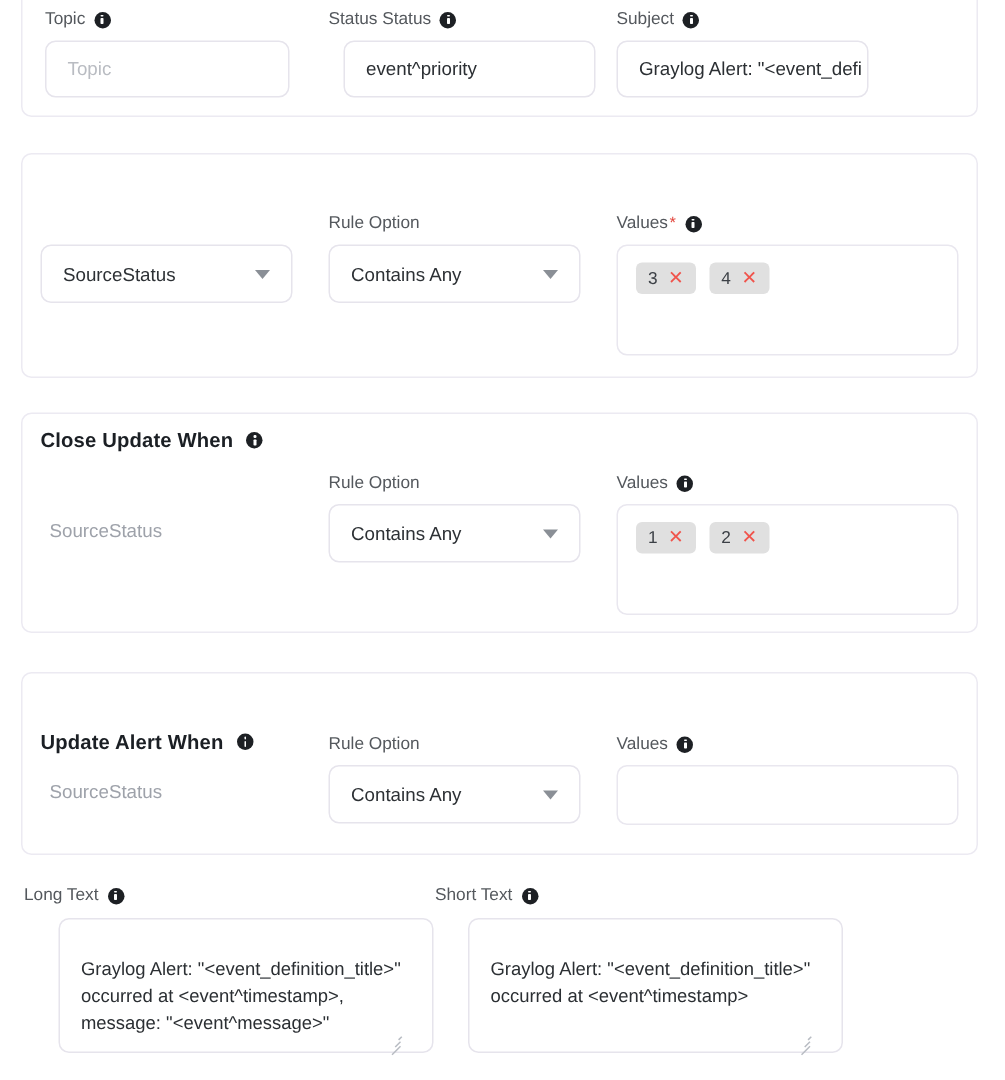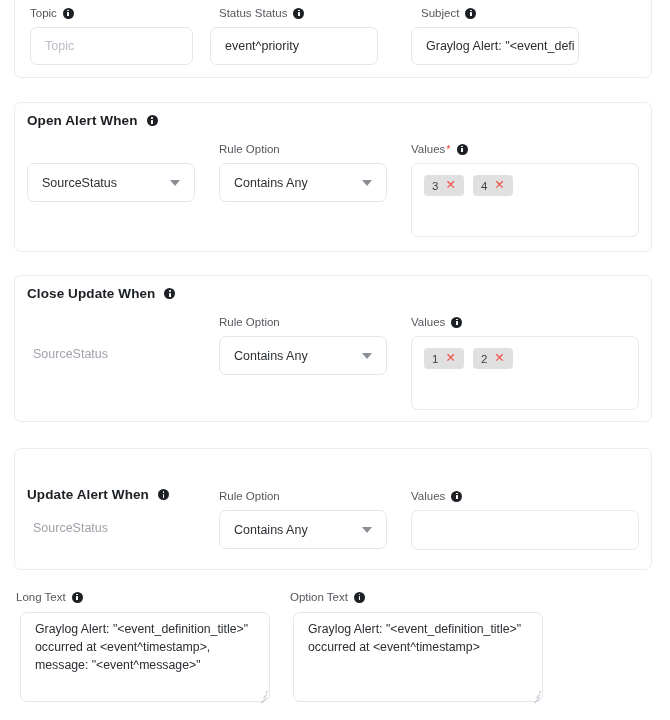--- a/index.html
+++ b/index.html
@@ -149,25 +149,26 @@
   .textarea{
     box-sizing:border-box;
     width:100%;height:100%;
     background:#ffffff;
     border:1px solid #e6e4ec;
     border-radius:7px;
     font-family:"Liberation Sans", sans-serif;
     font-size:12.3px;
     line-height:18px;
     color:#2b2f33;
-    padding:7px 14px;
+    padding:24px 14px;
     resize:none;
     outline:none;
     white-space:pre-wrap;
     overflow:hidden;
+    margin-left:19px;
   }
   .resize-grip{
     position:absolute;right:3px;bottom:3px;
     width:9px;height:9px;
     pointer-events:none;
   }
   .resize-grip span{
     position:absolute;right:0;
     height:1px;background:#b8bcc3;
     transform:rotate(-45deg);transform-origin:100% 50%;
@@ -187,34 +188,30 @@
   <div class="field-label" style="left:30px;top:7px;">
     <span>Topic</span>
     <span class="info-icon"></span>
   </div>
   <div class="txt-input placeholder" style="left:30px;top:27px;width:163px;height:38px;">Topic</div>
 
   <div class="field-label" style="left:219px;top:7px;">
     <span>Status Status</span>
     <span class="info-icon"></span>
   </div>
-  <div class="txt-input" style="left:210px;top:27px;width:168px;height:38px;">event^priority</div>
-
-  <div class="field-label" style="left:421px;top:7px;">
+  <div class="txt-input" style="left:229px;top:27px;width:168px;height:38px;">event^priority</div>
+
+  <div class="field-label" style="left:411px;top:7px;">
     <span>Subject</span>
     <span class="info-icon"></span>
   </div>
   <div class="txt-input" style="left:411px;top:27px;width:168px;height:38px;">Graylog Alert: "&lt;event_defi</div>
 
   <div class="panel" style="top:102px;height:150px;"></div>
 
-  <div class="panel-title" style="left:27px;top:113px;">
-    <span>Open Alert When</span>
-    <span class="info-icon"></span>
-  </div>
 
   <div class="select" style="left:27px;top:163px;width:168px;height:39px;">
     <span class="sel-val">SourceStatus</span>
     <span class="caret"></span>
   </div>
 
   <div class="field-label" style="left:219px;top:143px;">
     <span>Rule Option</span>
   </div>
   <div class="select" style="left:219px;top:163px;width:168px;height:39px;">
@@ -306,21 +303,21 @@
 occurred at &lt;event^timestamp&gt;,
 message: "&lt;event^message&gt;"</div>
     <div class="resize-grip">
       <span></span>
         <span></span>
         <span></span>
     </div>
   </div>
 
   <div class="field-label" style="left:290px;top:591px;">
-    <span>Option Text</span>
+    <span>Short Text</span>
     <span class="info-icon"></span>
   </div>
   <div class="ta-wrap" style="left:293px;top:612px;width:250px;height:90px;">
     <div class="textarea">Graylog Alert: "&lt;event_definition_title&gt;"
 occurred at &lt;event^timestamp&gt;</div>
     <div class="resize-grip">
       <span></span>
         <span></span>
         <span></span>
     </div>

